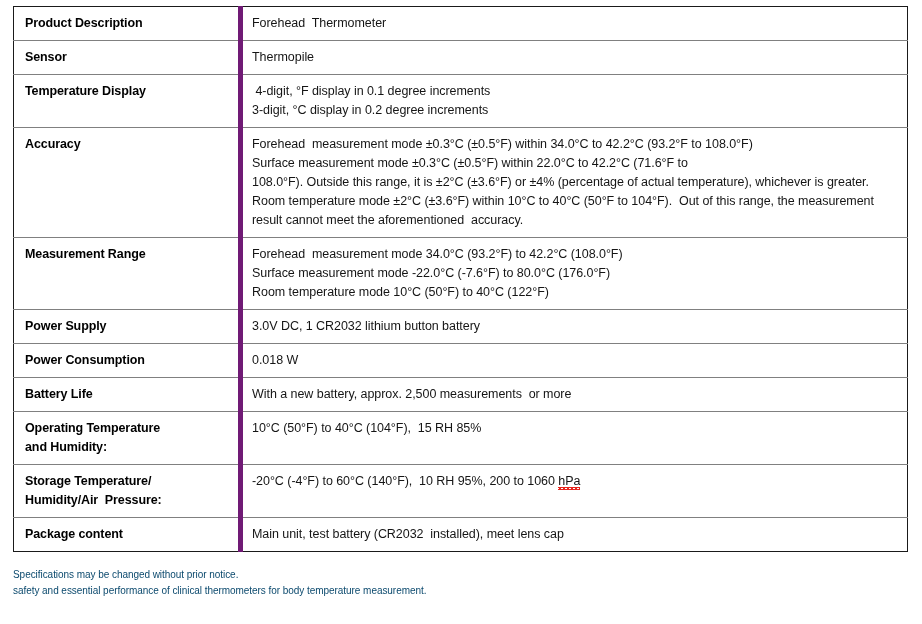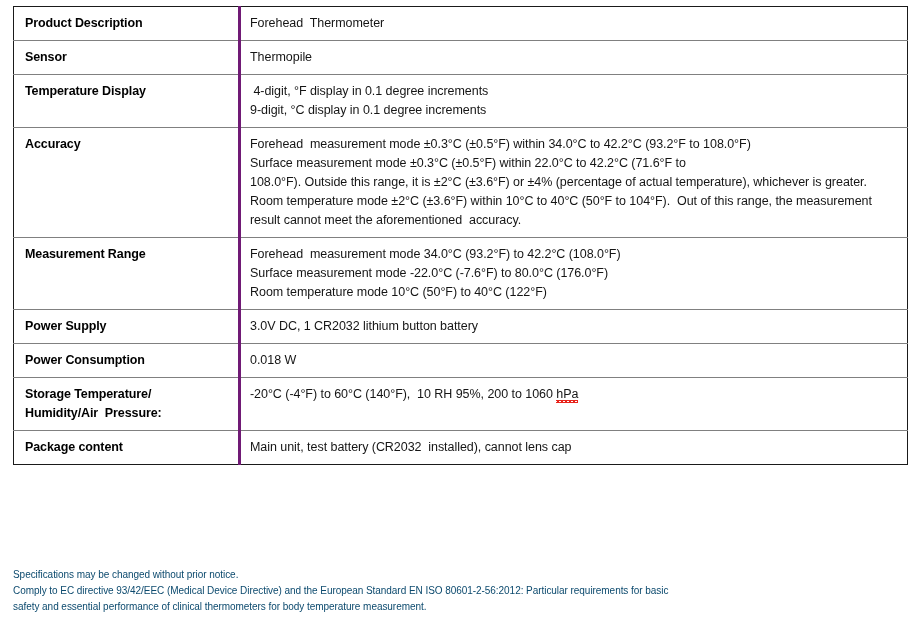--- a/index.html
+++ b/index.html
@@ -25,21 +25,21 @@
     left: 13px;
     top: 6px;
     width: 895px;
     border-collapse: collapse;
     table-layout: fixed;
     border: 1px solid #1a1a1a;
   }
   .spec-table td {
     border-top: 1px solid #808080;
     border-bottom: 1px solid #808080;
-    border-right: 3px solid #701a75;
+    border-right: 5px solid #701a75;
     padding: 7px 8px 7px 9px;
     vertical-align: top;
     font-size: 12.5px;
     line-height: 1.52;
     color: #151515;
   }
   .spec-table tr:first-child td {
     border-top: none;
   }
   .spec-table tr:last-child td {
@@ -108,21 +108,21 @@
           <td class="value">
             <span class="cell-line">Thermopile</span>
           </td>
         </tr>
         <tr>
           <td class="label">
             <span class="cell-line">Temperature Display</span>
           </td>
           <td class="value">
             <span class="cell-line"> 4-digit, °F display in 0.1 degree increments</span>
-            <span class="cell-line">9-digit, °C display in 0.1 degree increments</span>
+            <span class="cell-line">3-digit, °C display in 0.2 degree increments</span>
           </td>
         </tr>
         <tr>
           <td class="label">
             <span class="cell-line">Accuracy</span>
           </td>
           <td class="value">
             <span class="cell-line">Forehead  measurement mode ±0.3°C (±0.5°F) within 34.0°C to 42.2°C (93.2°F to 108.0°F)</span>
             <span class="cell-line">Surface measurement mode ±0.3°C (±0.5°F) within 22.0°C to 42.2°C (71.6°F to</span>
             <span class="cell-line">108.0°F). Outside this range, it is ±2°C (±3.6°F) or ±4% (percentage of actual temperature), whichever is greater.</span>
@@ -151,37 +151,53 @@
         <tr>
           <td class="label">
             <span class="cell-line">Power Consumption</span>
           </td>
           <td class="value">
             <span class="cell-line">0.018 W</span>
           </td>
         </tr>
         <tr>
           <td class="label">
+            <span class="cell-line">Battery Life</span>
+          </td>
+          <td class="value">
+            <span class="cell-line">With a new battery, approx. 2,500 measurements  or more</span>
+          </td>
+        </tr>
+        <tr>
+          <td class="label">
+            <span class="cell-line">Operating Temperature</span>
+            <span class="cell-line">and Humidity:</span>
+          </td>
+          <td class="value">
+            <span class="cell-line">10°C (50°F) to 40°C (104°F),  15 RH 85%</span>
+          </td>
+        </tr>
+        <tr>
+          <td class="label">
             <span class="cell-line">Storage Temperature/</span>
             <span class="cell-line">Humidity/Air  Pressure:</span>
           </td>
           <td class="value">
             <span class="cell-line">-20°C (-4°F) to 60°C (140°F),  10 RH 95%, 200 to 1060 <span class="spell-error">hPa</span></span>
           </td>
         </tr>
         <tr>
           <td class="label">
             <span class="cell-line">Package content</span>
           </td>
           <td class="value">
-            <span class="cell-line">Main unit, test battery (CR2032  installed), cannot lens cap</span>
+            <span class="cell-line">Main unit, test battery (CR2032  installed), meet lens cap</span>
           </td>
         </tr>
       </tbody>
   </table>
 
   <div class="footnotes">
       <span class="footnote-line">Specifications  may be changed without prior notice.</span>
-      <span class="footnote-line">Comply to EC directive 93/42/EEC (Medical Device Directive) and the European Standard EN ISO 80601-2-56:2012:  Particular requirements for basic</span>
       <span class="footnote-line">safety and essential performance of clinical thermometers for body temperature measurement.</span>
     </div>
 
 </div>
 
 </body></html>

